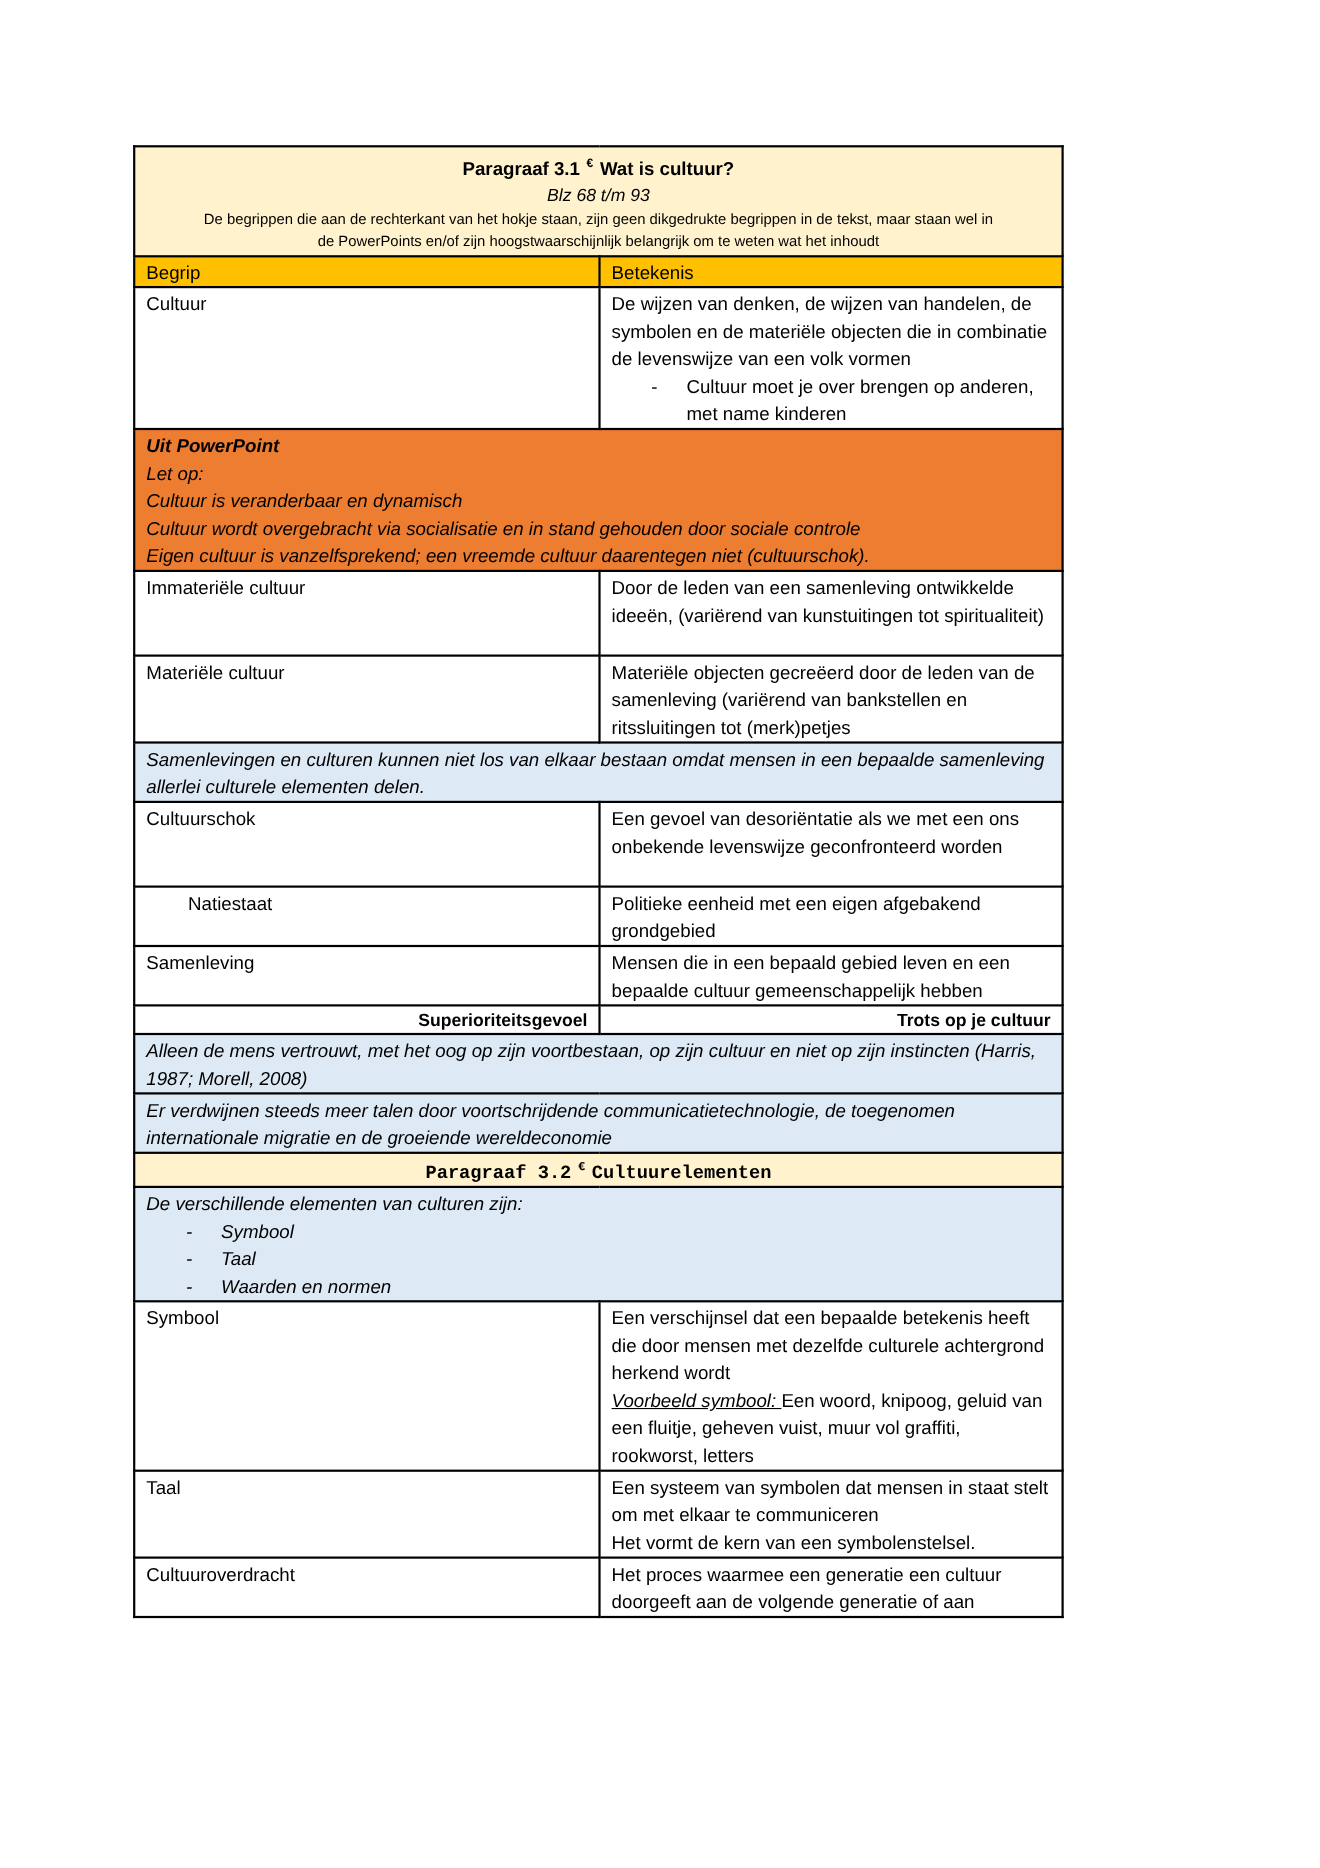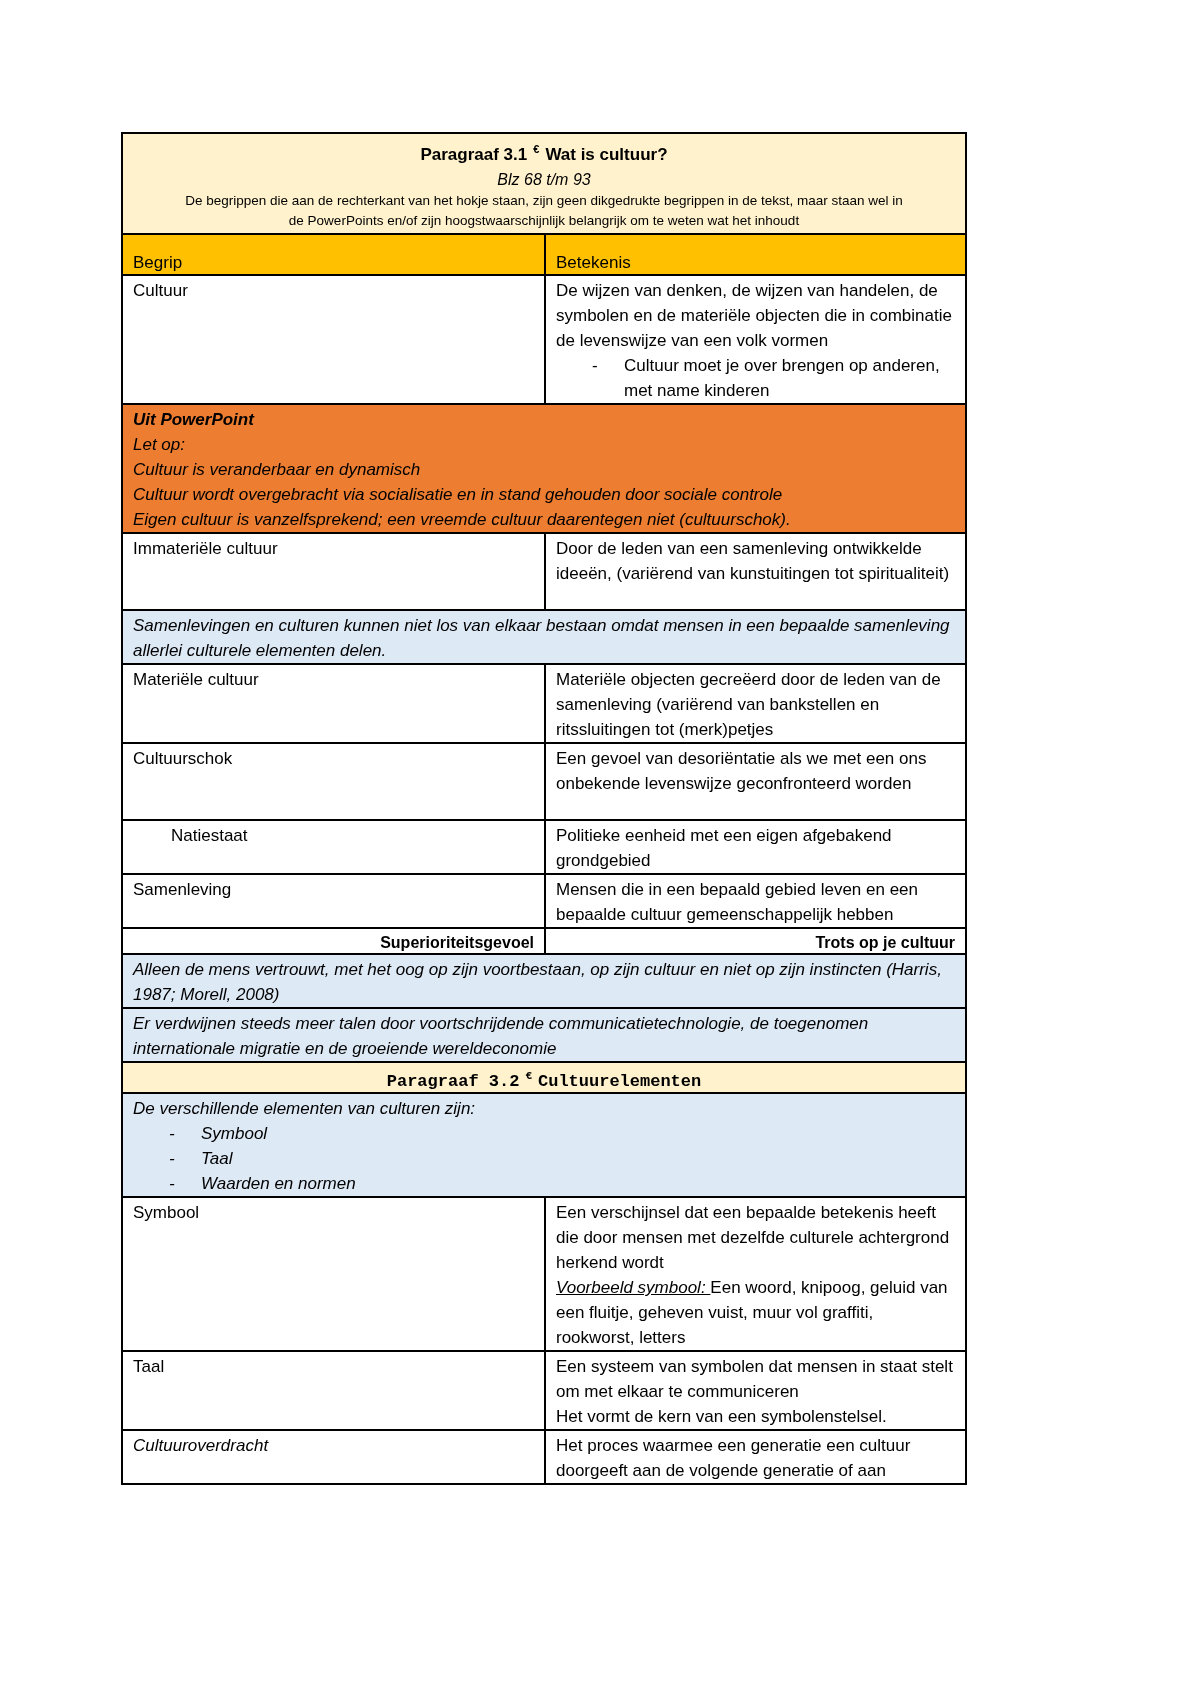--- a/index.html
+++ b/index.html
@@ -6,21 +6,21 @@
     body { width: 1200px; height: 1698px; position: relative; font-family: "Liberation Sans", "DejaVu Sans", sans-serif; color: #000; }
     .page { position: absolute; left: 121px; top: 132px; width: 766px; }
     table { border-collapse: collapse; width: 846px; table-layout: fixed; }
     td { border: 2px solid #000; vertical-align: top; padding: 2px 10px 0 10px; font-size: 17px; line-height: 25px; }
     .col-left { width: 423px; }
     .title-cell { background: #fff2cc; text-align: center; padding: 2px 6px 2px 6px; }
     .title-main { font-weight: bold; font-size: 17px; line-height: 26px; }
     .title-sub { font-style: italic; font-size: 16px; line-height: 23px; }
     .title-note { font-size: 13.5px; line-height: 20px; }
     .sym { font-size: 11px; vertical-align: super; margin: 0 6px; }
-    .hdr td { background: #ffc000; font-size: 17px; line-height: 23px; padding-top: 16px; }
+    .hdr td { background: #ffc000; font-size: 17px; line-height: 23px; padding-top: 3px; }
     .orange td, td.orange { background: #ed7d31; font-style: italic; }
     .orange .bold { font-weight: bold; }
     td.blue { background: #dee9f6; font-style: italic; }
     td.sub { background: #fff2cc; text-align: center; font-weight: bold; font-family: Liberation Mono, monospace; }
     .bold-right td { font-weight: bold; text-align: right; font-size: 16px; line-height: 21px; padding-top: 3px; }
     .dash-list { list-style: none; margin: 0; padding: 0; }
     .dash-list li { position: relative; padding-left: 68px; }
     .dash-list li::before { content: "-"; position: absolute; left: 36px; }
     .underline { text-decoration: underline; font-style: italic; }
   </style>
@@ -67,26 +67,26 @@
         <div>Eigen cultuur is vanzelfsprekend; een vreemde cultuur daarentegen niet (cultuurschok).</div>
       </td>
     </tr>
 
     <tr>
       <td style="height:73px;">Immateriële cultuur</td>
       <td>Door de leden van een samenleving ontwikkelde ideeën, (variërend van kunstuitingen tot spiritualiteit)</td>
     </tr>
 
     <tr>
-      <td colspan="2" class="blue" style="height:48px;">Samenlevingen en culturen kunnen niet los van elkaar bestaan omdat mensen in een bepaalde samenleving allerlei culturele elementen delen.</td>
+      <td style="height:73px;">Materiële cultuur</td>
+      <td>Materiële objecten gecreëerd door de leden van de samenleving (variërend van bankstellen en ritssluitingen tot (merk)petjes</td>
     </tr>
 
     <tr>
-      <td style="height:73px;">Materiële cultuur</td>
-      <td>Materiële objecten gecreëerd door de leden van de samenleving (variërend van bankstellen en ritssluitingen tot (merk)petjes</td>
+      <td colspan="2" class="blue" style="height:48px;">Samenlevingen en culturen kunnen niet los van elkaar bestaan omdat mensen in een bepaalde samenleving allerlei culturele elementen delen.</td>
     </tr>
 
     <tr>
       <td style="height:73px;">Cultuurschok</td>
       <td>Een gevoel van desoriëntatie als we met een ons onbekende levenswijze geconfronteerd worden</td>
     </tr>
 
     <tr>
       <td style="height:48px;padding-left:48px;">Natiestaat</td>
       <td>Politieke eenheid met een eigen afgebakend grondgebied</td>
@@ -137,18 +137,18 @@
 
     <tr>
       <td style="height:73px;">Taal</td>
       <td>
         <div>Een systeem van symbolen dat mensen in staat stelt om met elkaar te communiceren</div>
         <div>Het vormt de kern van een symbolenstelsel.</div>
       </td>
     </tr>
 
     <tr>
-      <td style="height:48px;font-style:italic;">Cultuuroverdracht</td>
+      <td style="height:48px;">Cultuuroverdracht</td>
       <td>Het proces waarmee een generatie een cultuur doorgeeft aan de volgende generatie of aan</td>
     </tr>
   </tbody>
     </table>
 </div>
 
 </body></html>

